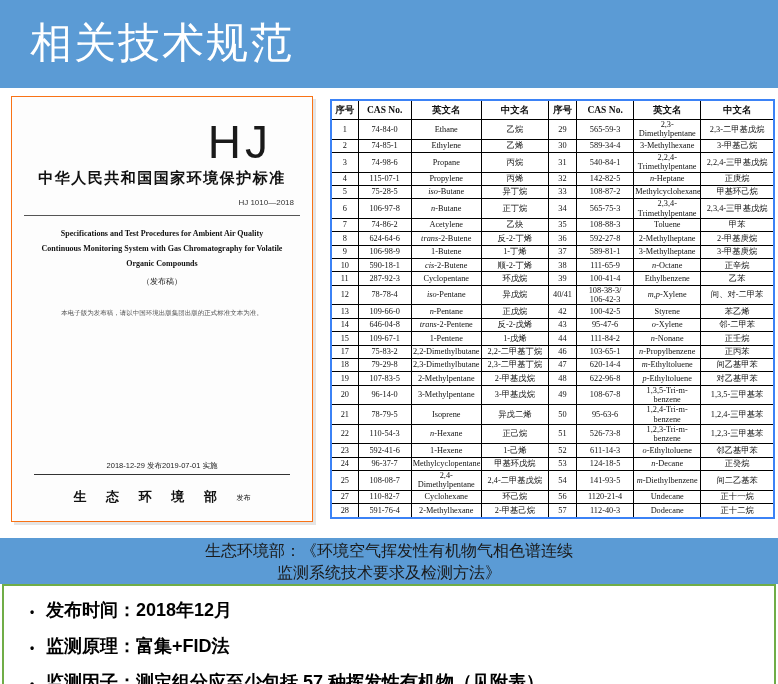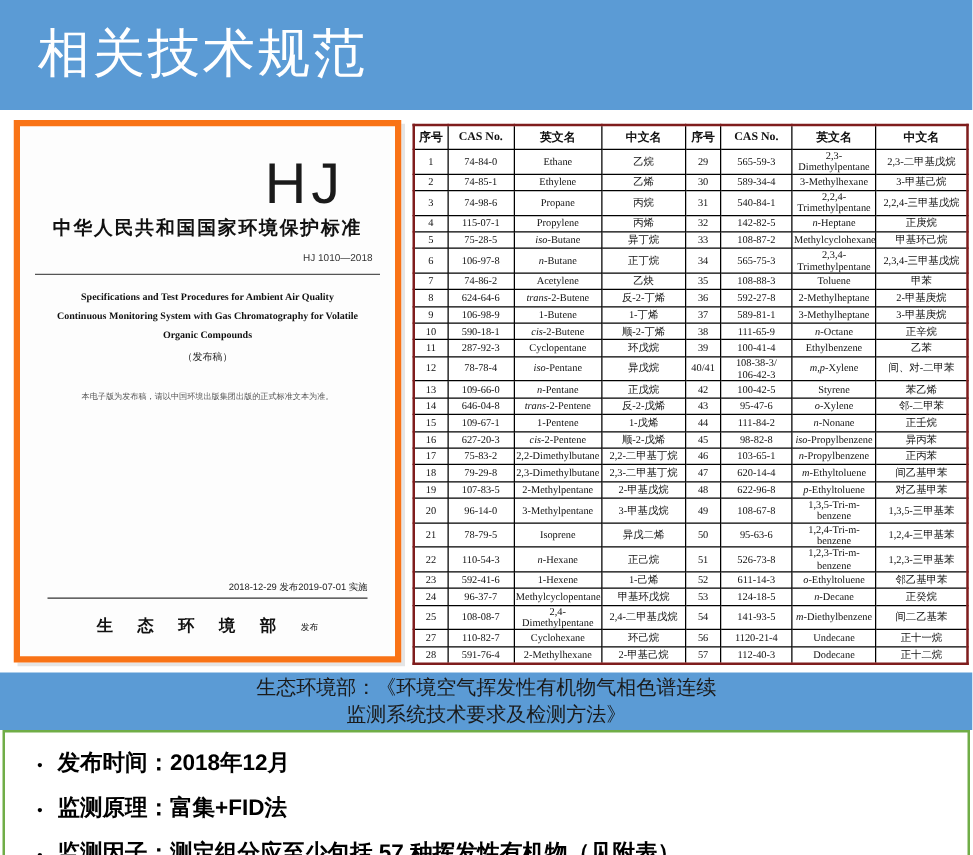--- a/index.html
+++ b/index.html
@@ -6,40 +6,40 @@
   body{
     width:778px;height:684px;position:relative;overflow:hidden;background:#fff;
     font-family:"Liberation Sans","DejaVu Sans",sans-serif;
   }
   
   .title-bar{position:absolute;left:0;top:0;width:778px;height:88px;background:var(--header-blue,#5b9bd5)}
   .title-bar h1{margin:0;padding:15px 0 0 30px;font-size:42px;font-weight:normal;color:#fff;letter-spacing:2px}
 
   
   .cover{position:absolute;left:11px;top:96px;width:300px;height:424px;background:#fdfdfd;
-         border:5px solid #f97316;box-shadow:3px 3px 0 rgba(0,0,0,.10)}
+         border:1px solid #f97316;box-shadow:3px 3px 0 rgba(0,0,0,.10)}
   .cover .hj{text-align:right;margin:22px 40px 0 0;font-size:46px;line-height:1;font-weight:normal;
              letter-spacing:4px;color:#1a1a1a}
   .cover .std-name{margin-top:4px;text-align:center;font-weight:bold;font-size:15px;letter-spacing:1.5px;color:#111}
   .cover .std-no{margin:10px 18px 0 0;text-align:right;font-size:8px;color:#333}
   .cover .rule{border:0;border-top:1px solid #555;margin:8px 12px 0}
   .cover .cn-title{margin-top:10px;text-align:center;font-weight:bold;font-size:14.5px;line-height:23px;color:#111}
   .cover .en-title{margin-top:9px;text-align:center;font-weight:bold;font-size:8px;line-height:15px;
                    font-family:Liberation Serif, serif;color:#111}
   .cover .draft{margin-top:5px;text-align:center;font-size:8px;color:#222}
   .cover .footnote{margin-top:22px;text-align:center;font-size:6.5px;color:#555;padding:0 14px}
-  .cover .dates{position:absolute;left:22px;right:22px;bottom:46px;display:flex;justify-content:flex-end;
+  .cover .dates{position:absolute;left:22px;right:22px;bottom:46px;display:flex;justify-content:center;
                 font-size:7.5px;color:#222;border-bottom:1px solid #333;padding-bottom:3px}
   .cover .publisher{position:absolute;left:0;right:0;bottom:15px;text-align:center;font-weight:bold;
                     font-size:13px;letter-spacing:8px;color:#111}
   .cover .publisher .suffix{font-size:7px;letter-spacing:0;font-weight:normal;vertical-align:1px}
 
   
   .voc-table-wrap{position:absolute;left:330px;top:99px;width:445px}
-  table.voc{border-collapse:collapse;width:100%;table-layout:fixed;border:2px solid #7f1d1d;background:#fff}
+  table.voc{border-collapse:collapse;width:100%;table-layout:fixed;border:2px solid #3b82f6;background:#fff}
   .voc th,.voc td{border:1px solid #000;text-align:center;vertical-align:middle;padding:0 1px;
                   color:#111;overflow:hidden;font-family:"Liberation Serif","DejaVu Serif",serif}
   .voc th{font-size:9.5px;height:18px;font-weight:bold}
   .voc td{font-size:8.3px;height:12.4px;line-height:1.12}
   .voc td.cas-cell{white-space:pre-line}
 
   
   .banner{position:absolute;left:0;top:538px;width:778px;height:46px;background:var(--header-blue,#5b9bd5);
           color:#1a1a1a;text-align:center;font-size:16px;line-height:22px;box-sizing:border-box;padding-top:2px}
 
@@ -251,30 +251,20 @@
           <td class="no-cell">15</td>
           <td class="cas-cell">109-67-1</td>
           <td class="en-cell">1-Pentene</td>
           <td class="cn-cell">1-戊烯</td>
           <td class="no-cell">44</td>
           <td class="cas-cell">111-84-2</td>
           <td class="en-cell"><i>n</i>-Nonane</td>
           <td class="cn-cell">正壬烷</td>
         </tr>
         <tr>
-          <td class="no-cell">16</td>
-          <td class="cas-cell">627-20-3</td>
-          <td class="en-cell"><i>cis</i>-2-Pentene</td>
-          <td class="cn-cell">顺-2-戊烯</td>
-          <td class="no-cell">45</td>
-          <td class="cas-cell">98-82-8</td>
-          <td class="en-cell"><i>iso</i>-Propylbenzene</td>
-          <td class="cn-cell">异丙苯</td>
-        </tr>
-        <tr>
           <td class="no-cell">17</td>
           <td class="cas-cell">75-83-2</td>
           <td class="en-cell">2,2-Dimethylbutane</td>
           <td class="cn-cell">2,2-二甲基丁烷</td>
           <td class="no-cell">46</td>
           <td class="cas-cell">103-65-1</td>
           <td class="en-cell"><i>n</i>-Propylbenzene</td>
           <td class="cn-cell">正丙苯</td>
         </tr>
         <tr>

